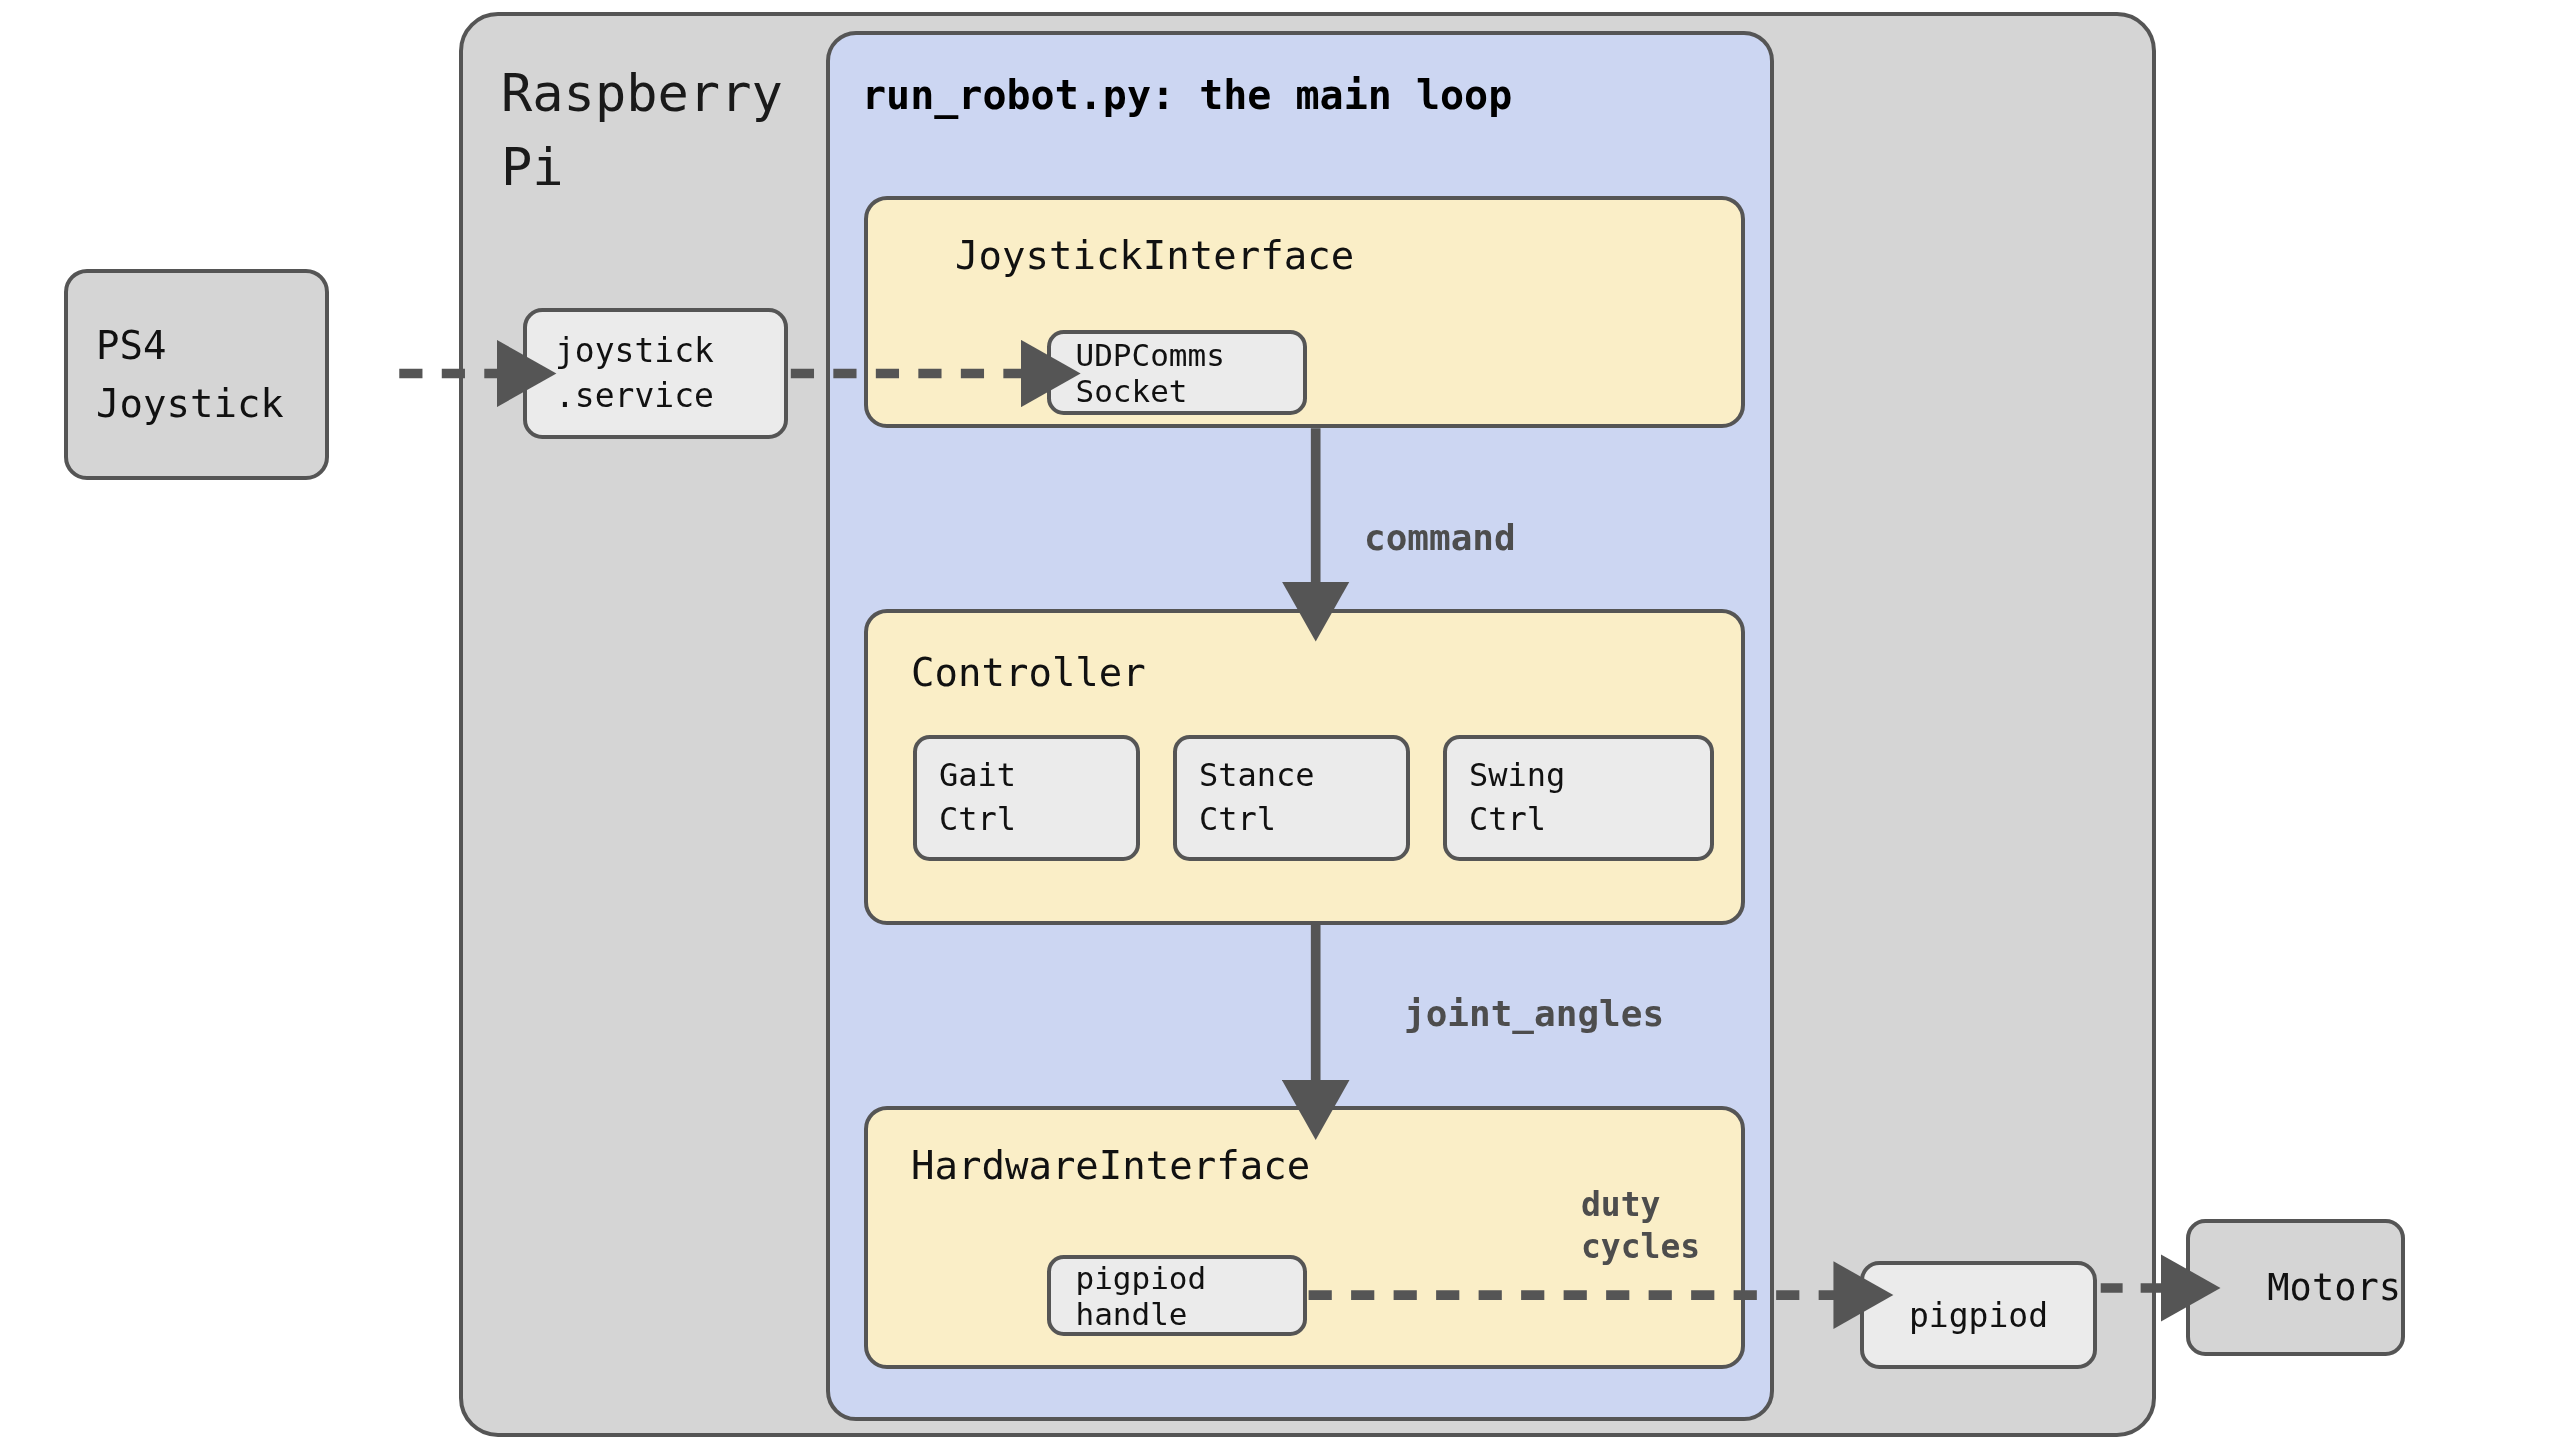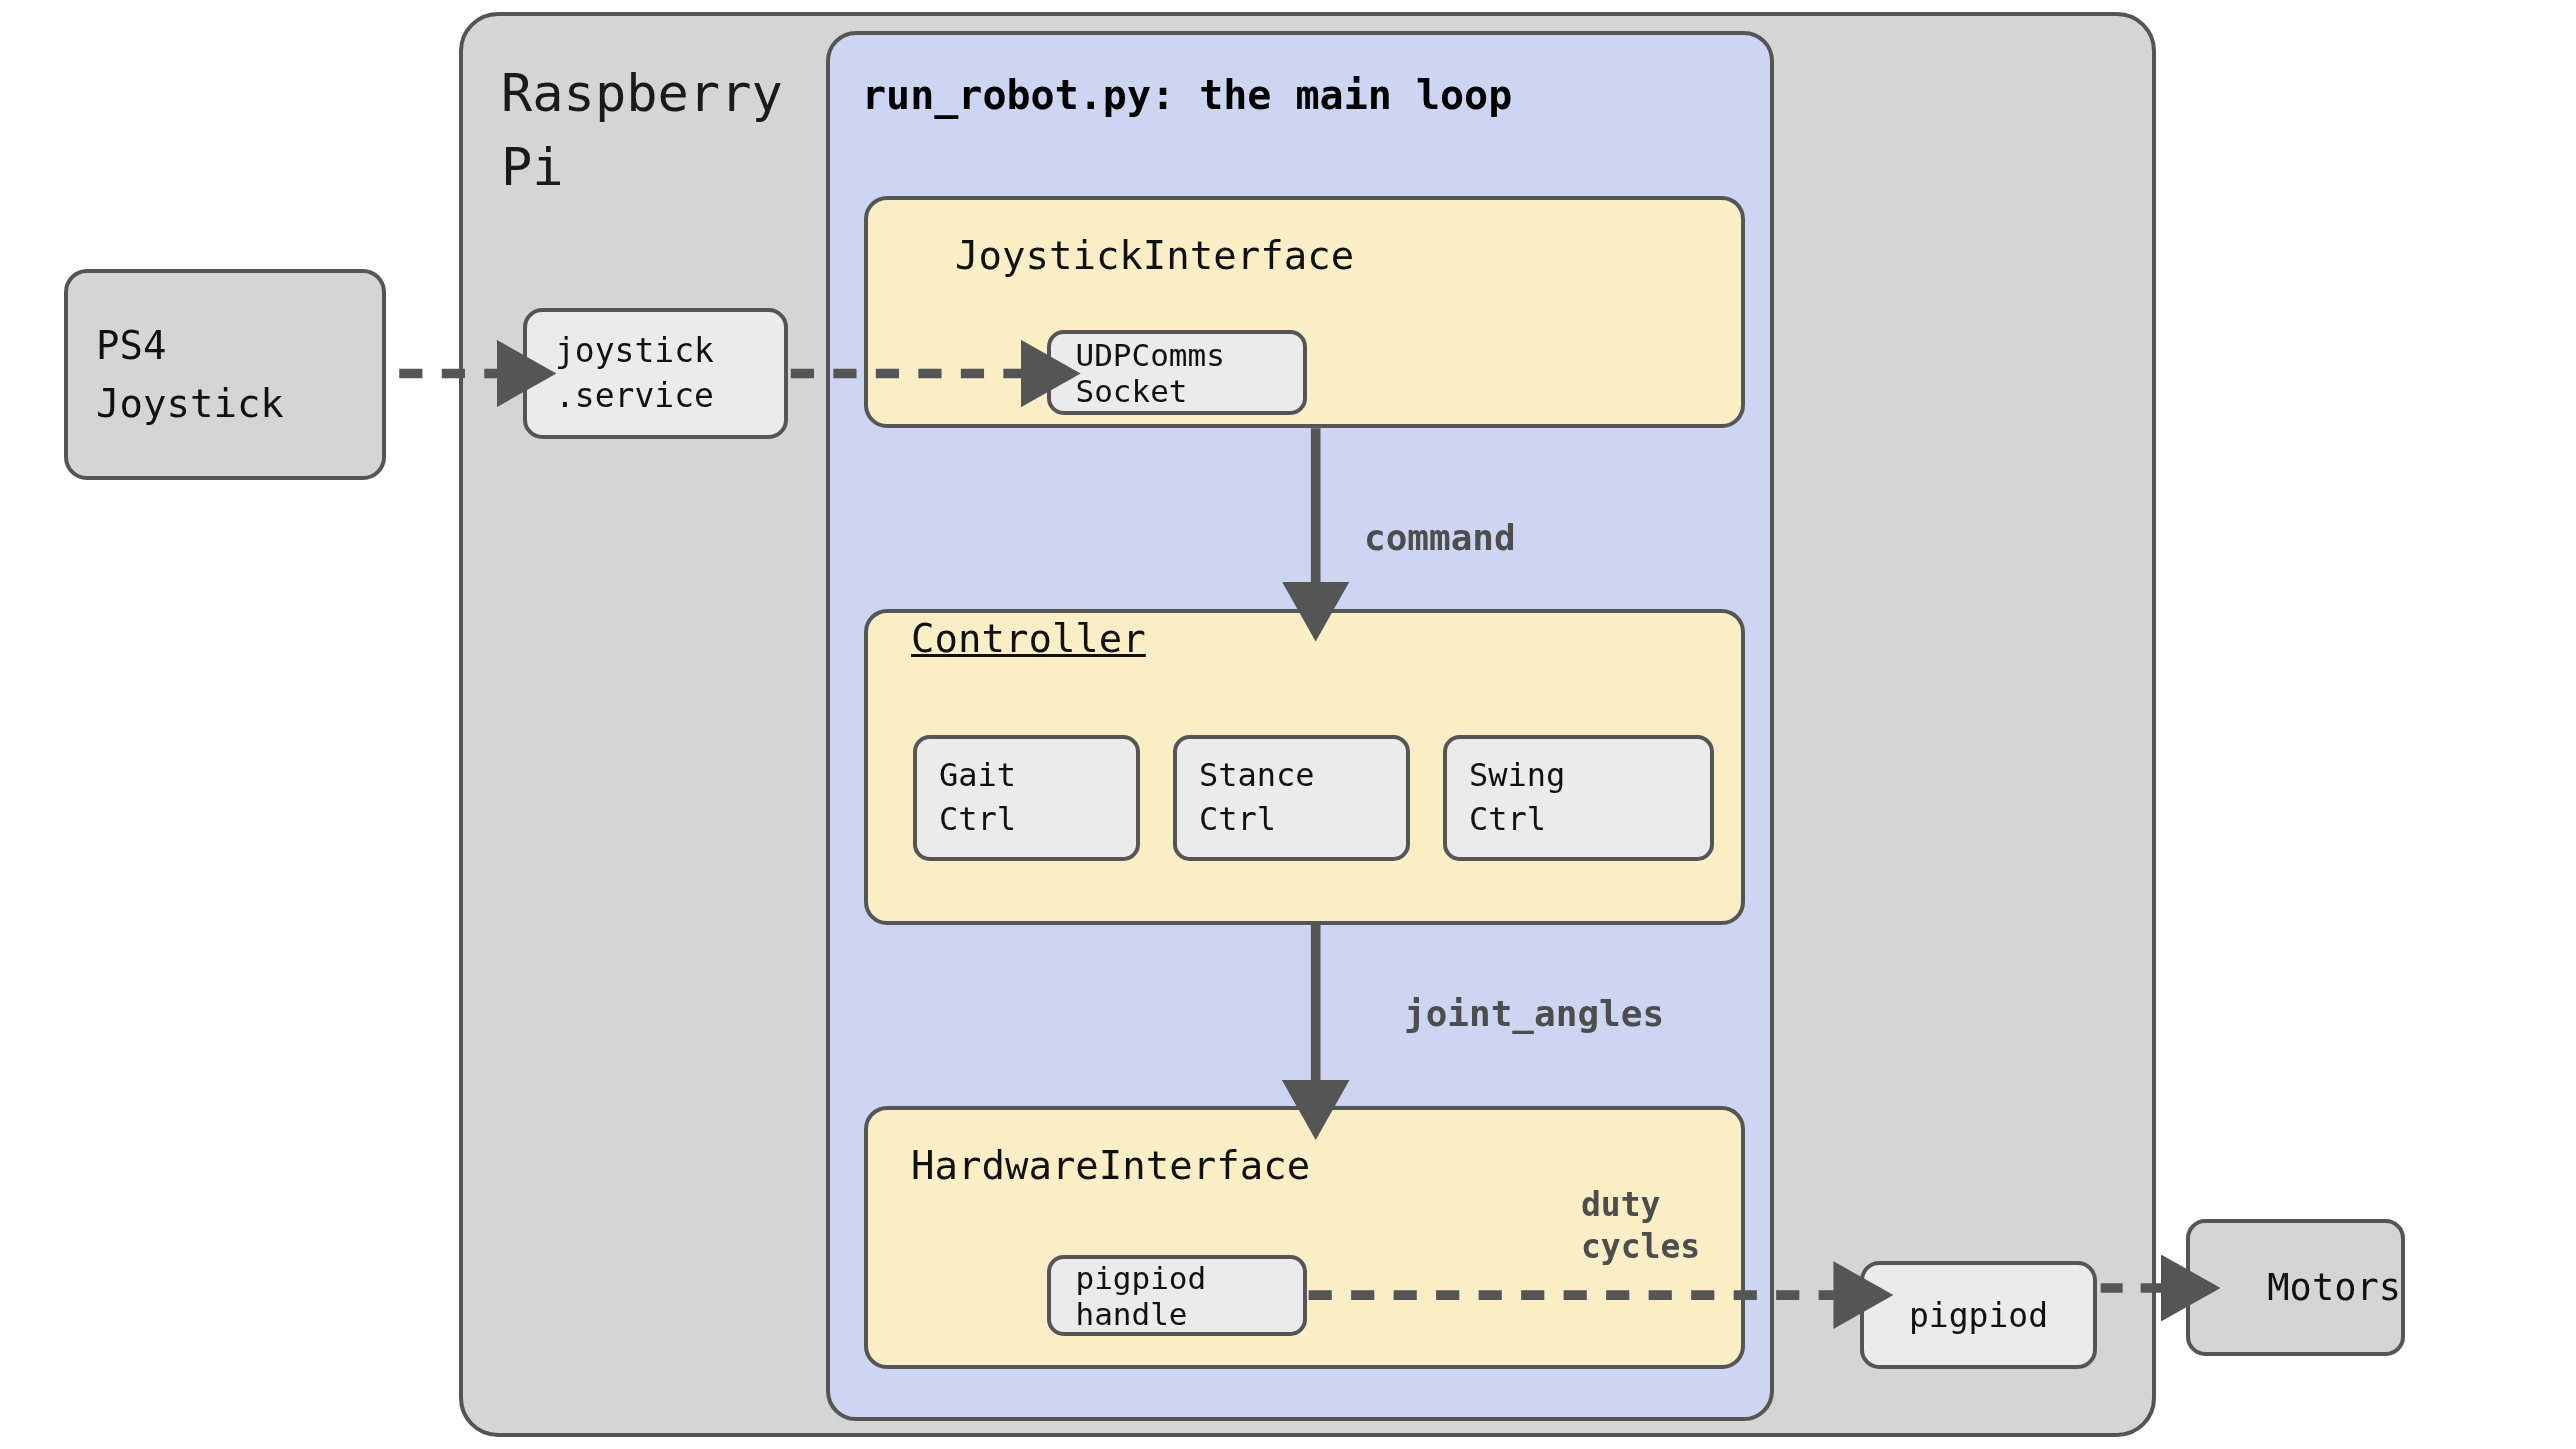--- a/index.html
+++ b/index.html
@@ -87,21 +87,21 @@
     color: #111111;
   }
   .node span { display: block; white-space: pre-line; }
 
   
   .ps4-node {
     position: absolute;
     box-sizing: border-box;
     left: 64px;
     top: 269px;
-    width: 322px;
+    width: 265px;
     height: 211px;
     background: #d5d5d5;
     border: 4.5px solid #555555;
     border-radius: 23px;
     display: flex;
     align-items: center;
     color: #111111;
   }
   .ps4-node span {
     display: block;
@@ -190,21 +190,21 @@
   <div class="pi-label">Raspberry
 Pi</div>
 
   <div class="box mainloop-container"></div>
   <div class="mainloop-title">run_robot.py: the main loop</div>
 
   <div class="box module" id="module-joystick"></div>
   <div class="module-title" style="left:911px; top:233px;margin-left:44px;">JoystickInterface</div>
 
   <div class="box module" id="module-controller"></div>
-  <div class="module-title" style="left:911px; top:616px;text-decoration:underline;">Controller</div>
+  <div class="module-title" style="left:911px; top:650px;">Controller</div>
 
   <div class="box module" id="module-hardware"></div>
   <div class="module-title" style="left:911px; top:1143px;">HardwareInterface</div>
 
   <div class="ps4-node">
     <span>PS4
 Joystick</span>
   </div>
 
   <div class="node" id="node-joystick-service">

